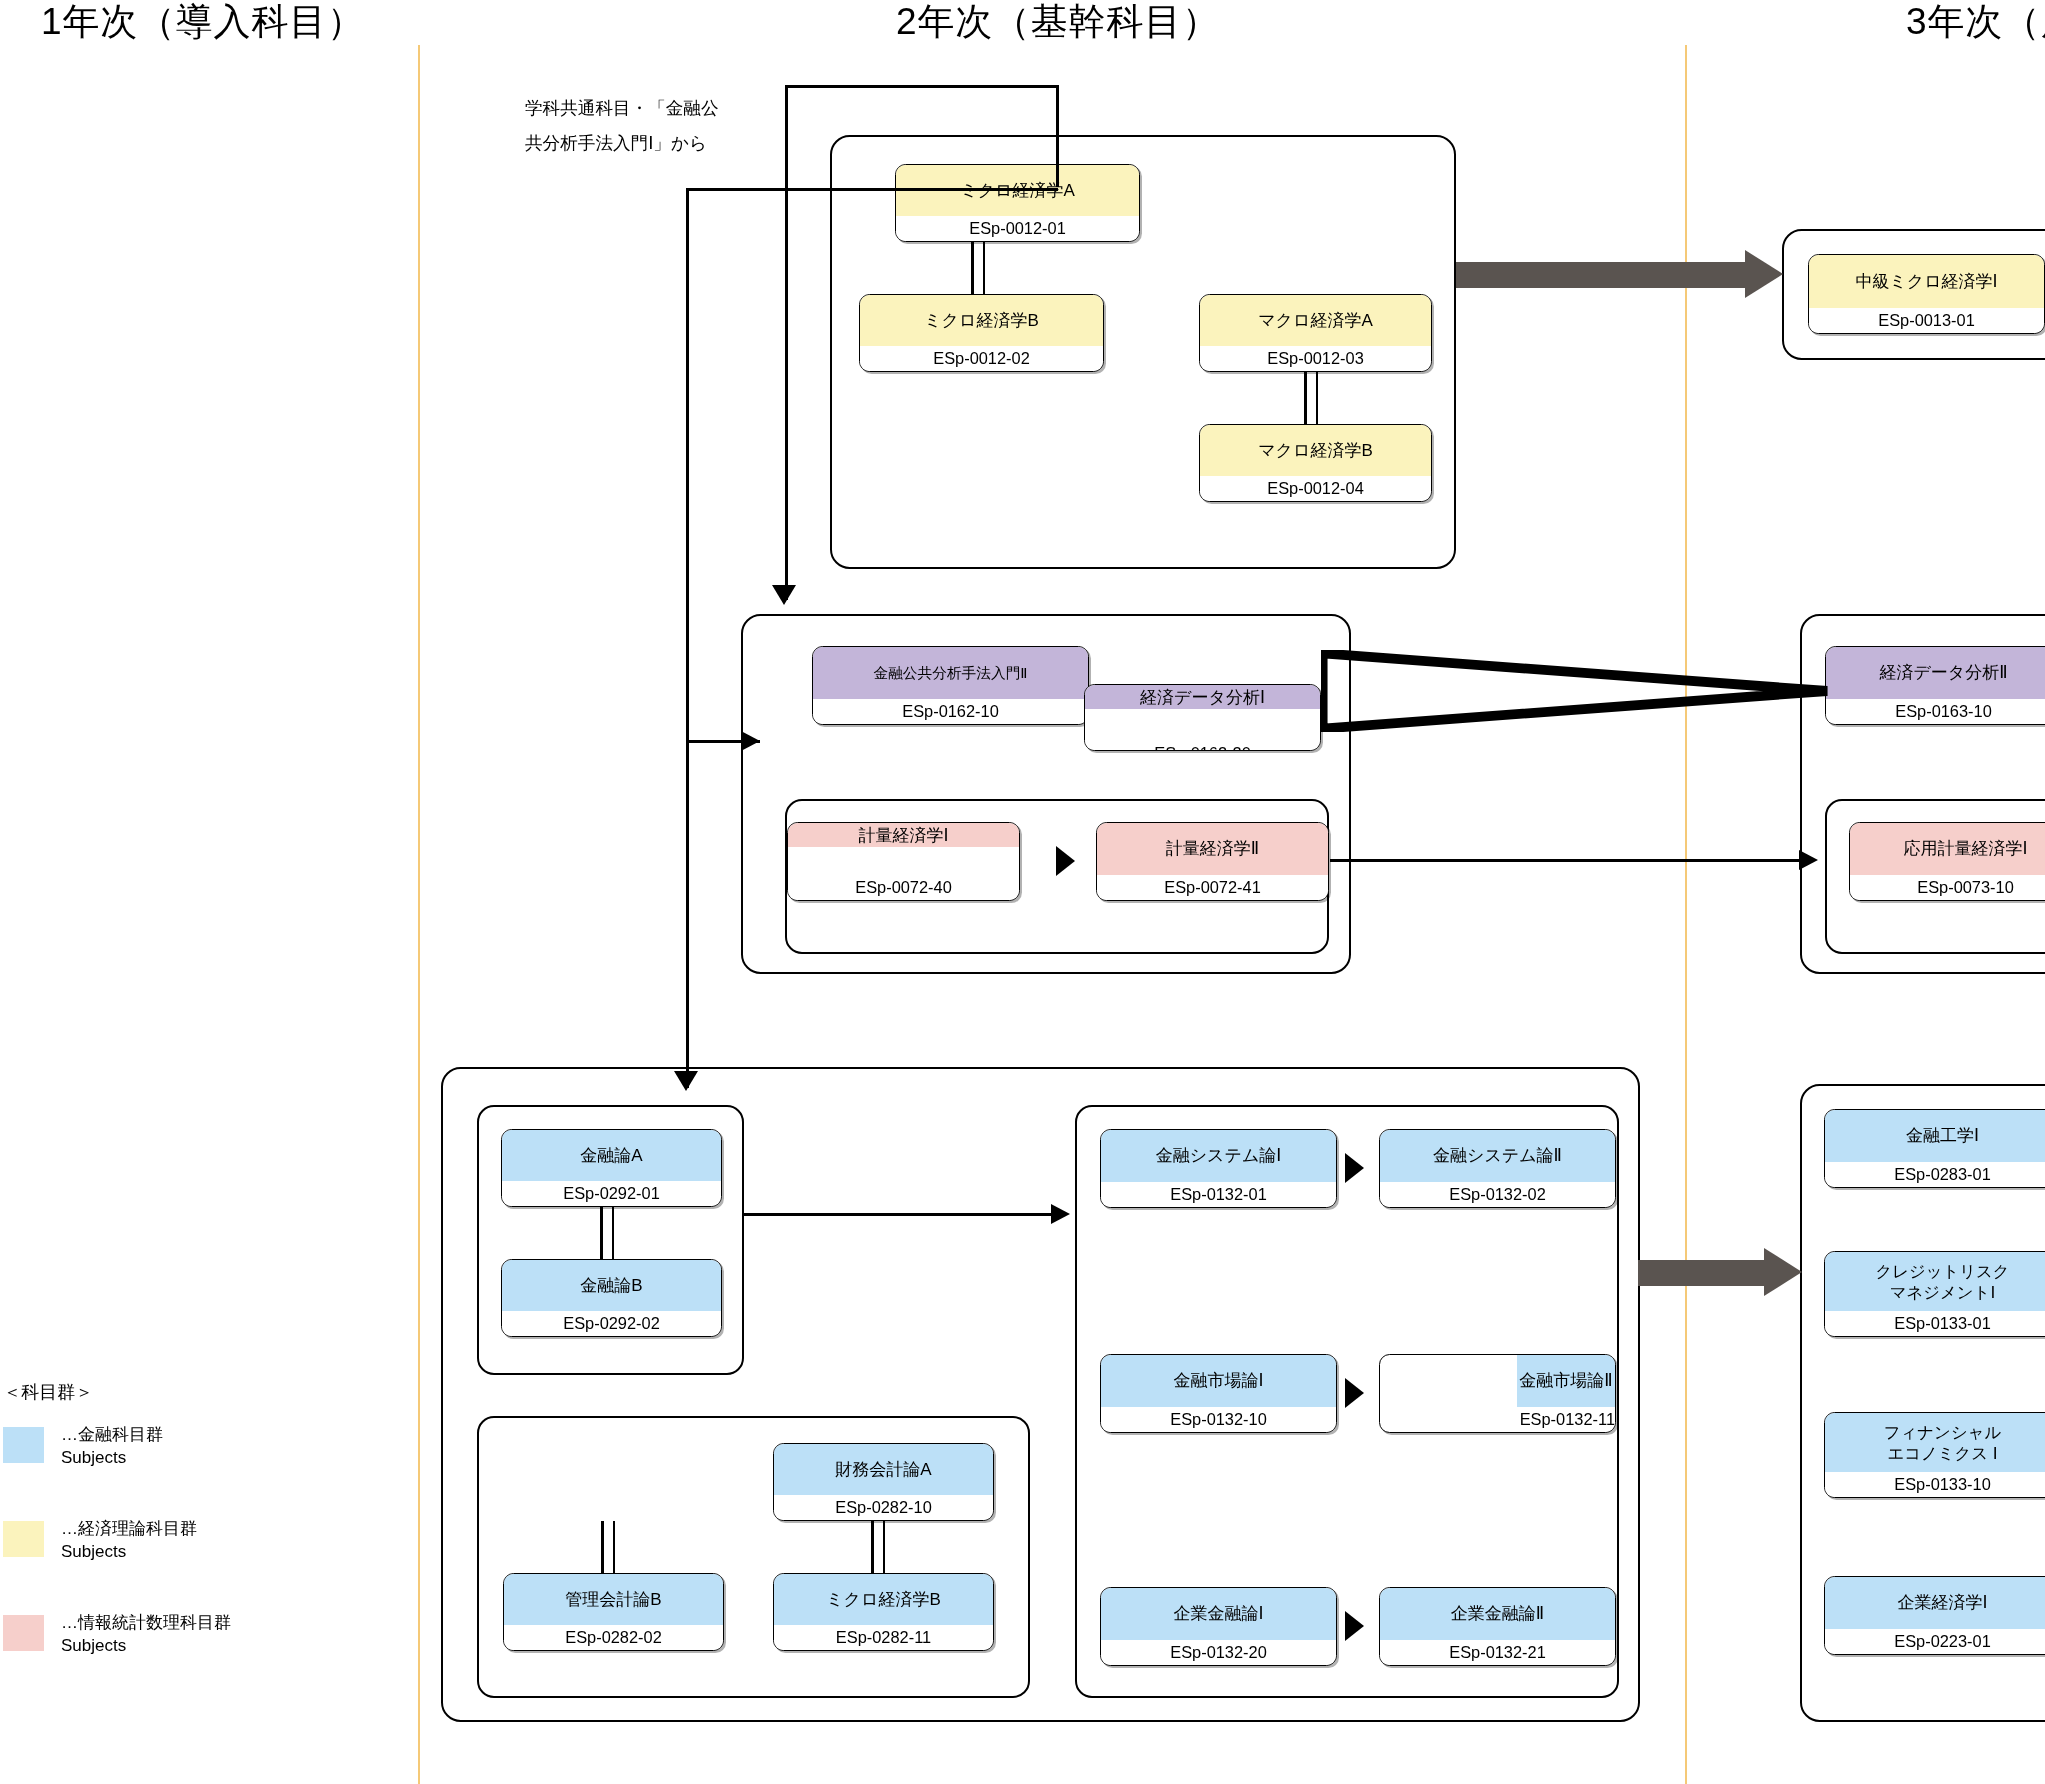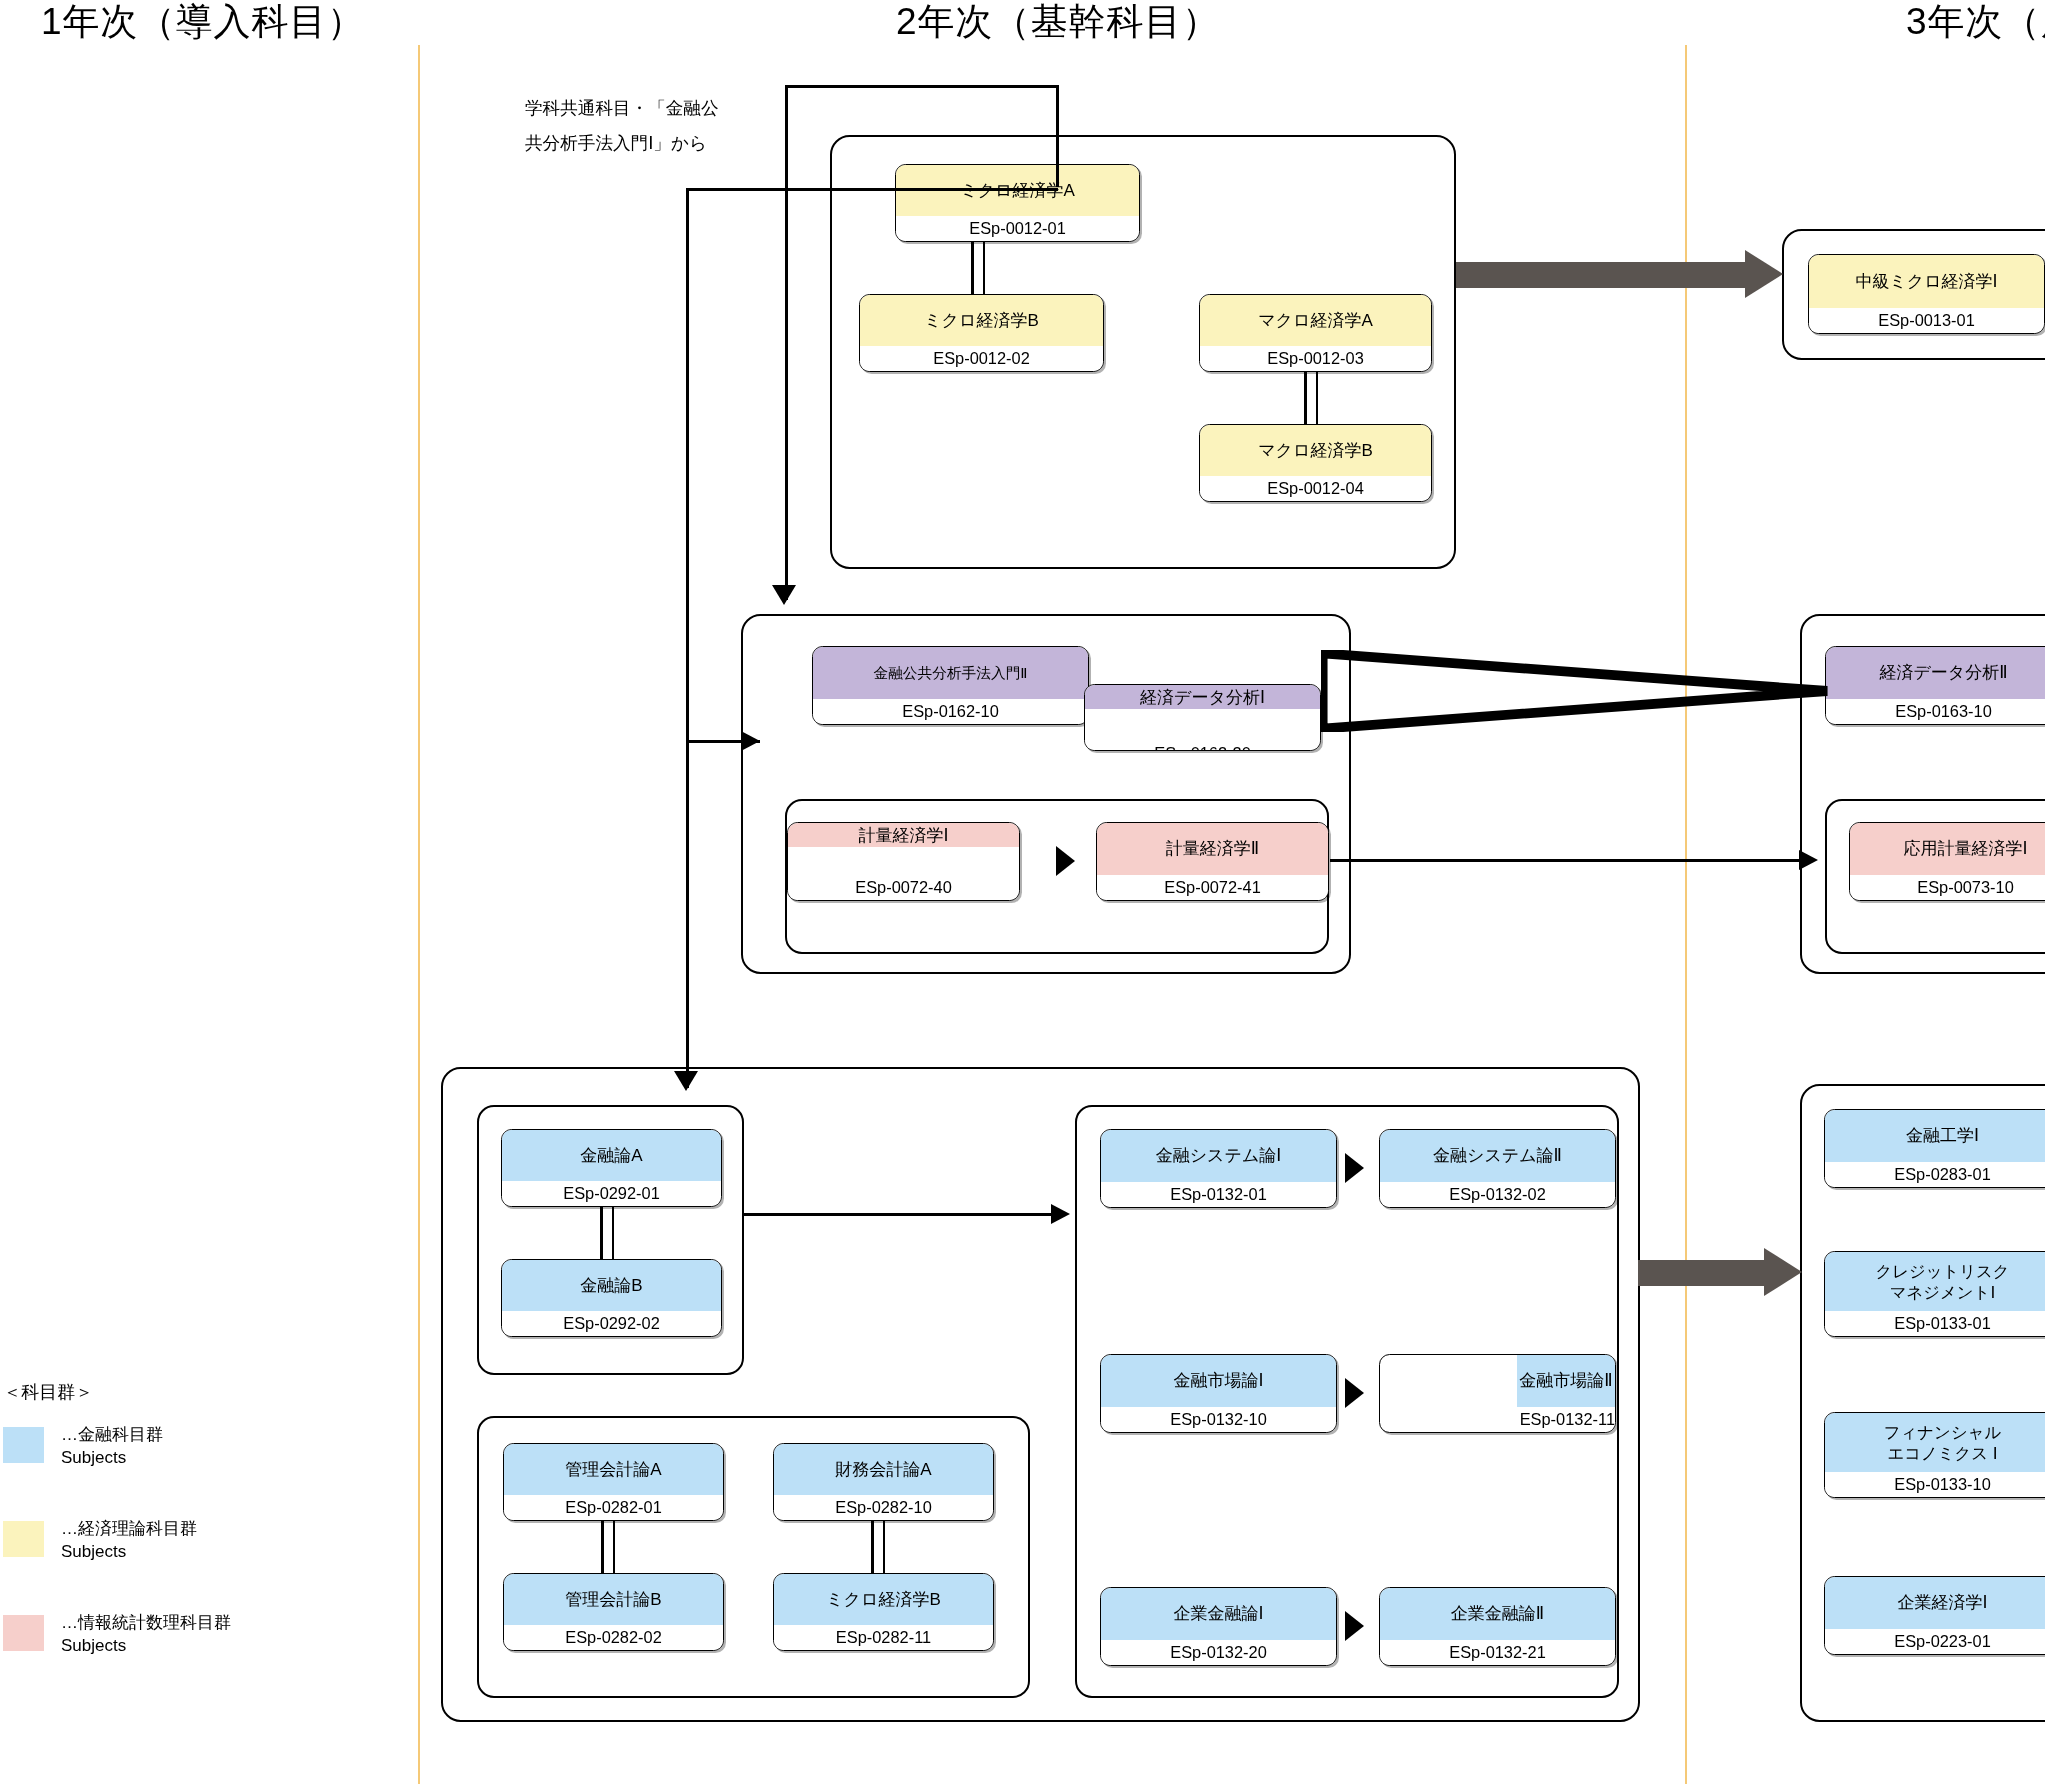--- a/index.html
+++ b/index.html
@@ -249,24 +249,20 @@
   <div class="rail" style="left:600px;top:1207px;width:14px;height:53px;">
       <i></i>
       <i></i>
     </div>
   <div class="card c-blue" style="left:501px;top:1259px;width:221px;height:78px;">
     <div class="title">金融論B</div>
     <div class="code">ESp-0292-02</div>
   </div>
 
   <div class="group inner" style="left:477px;top:1416px;width:553px;height:282px;"></div>
-  <div class="card c-blue" style="left:503px;top:1443px;width:221px;height:78px;">
-    <div class="title">管理会計論A</div>
-    <div class="code">ESp-0282-01</div>
-  </div>
   <div class="rail" style="left:601px;top:1521px;width:14px;height:53px;">
       <i></i>
       <i></i>
     </div>
   <div class="card c-blue" style="left:503px;top:1573px;width:221px;height:78px;">
     <div class="title">管理会計論B</div>
     <div class="code">ESp-0282-02</div>
   </div>
   <div class="card c-blue" style="left:773px;top:1443px;width:221px;height:78px;">
     <div class="title">財務会計論A</div>

